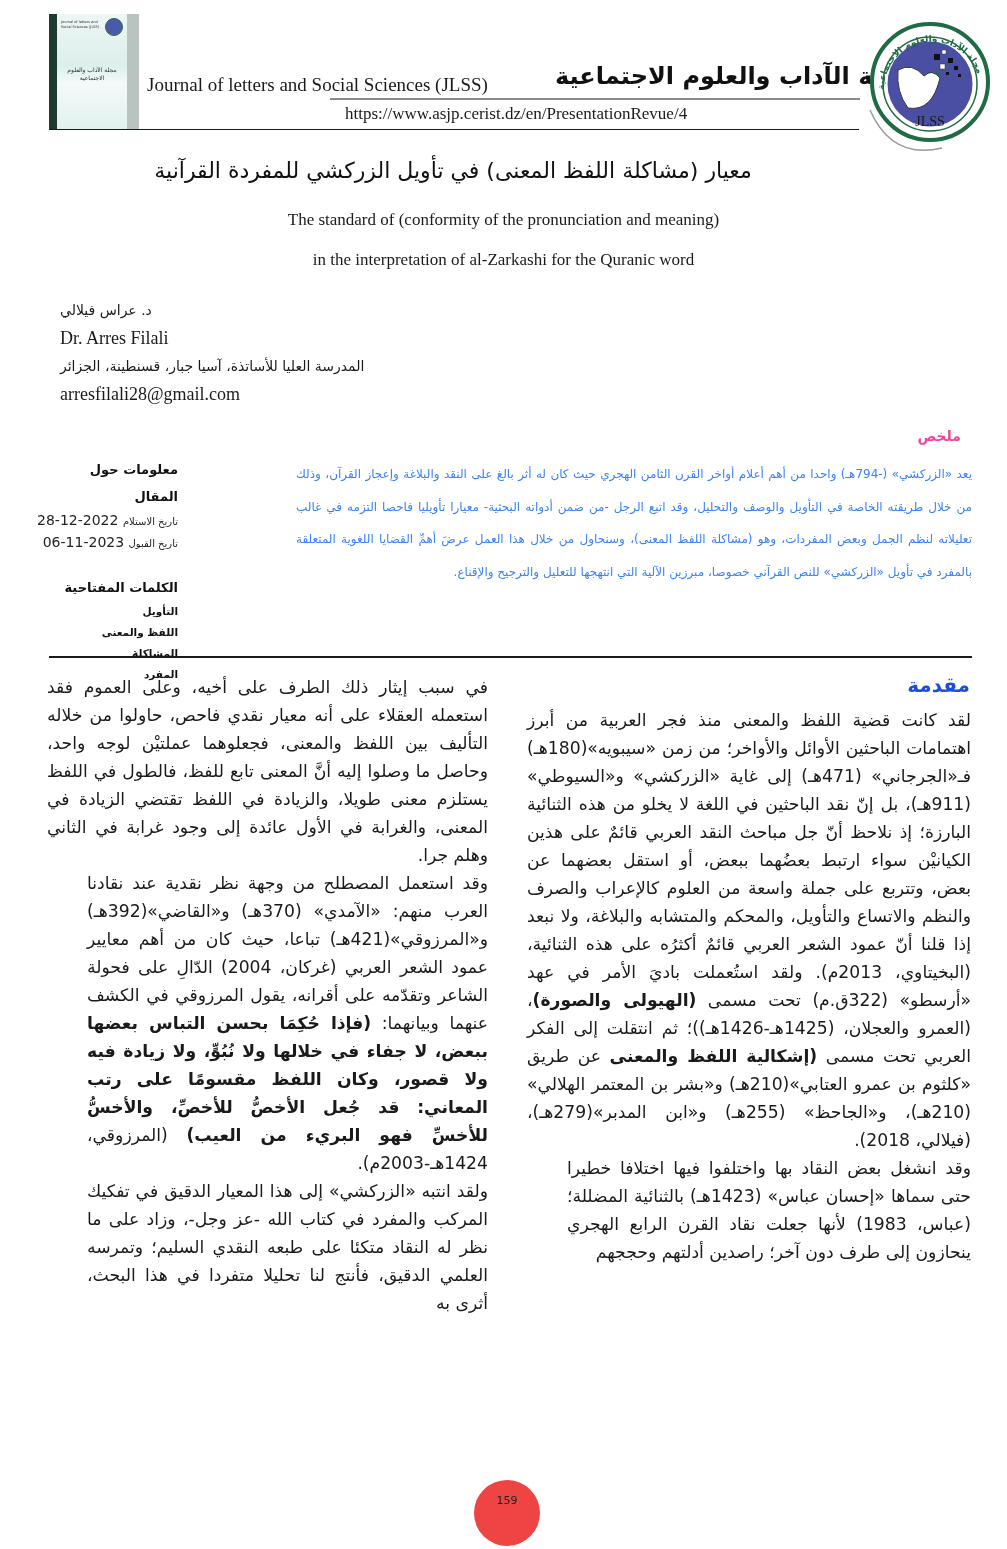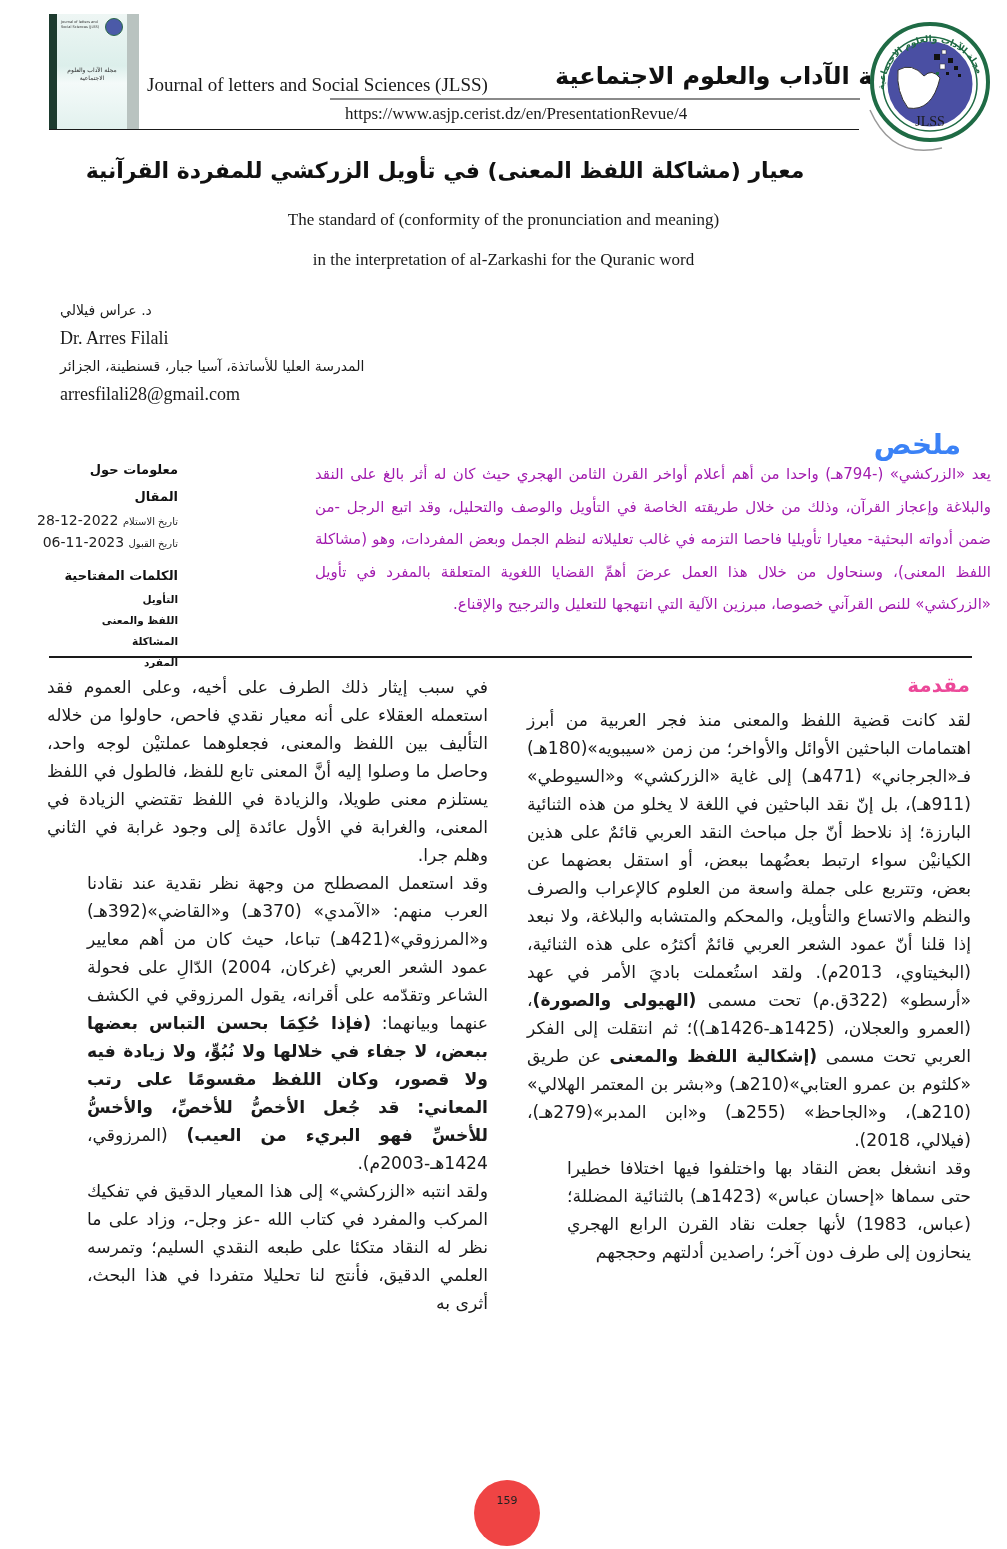--- a/index.html
+++ b/index.html
@@ -28,22 +28,22 @@
       left: 345px; top: 104px; font-family: "Liberation Serif", serif; font-size: 17px; color: #1a1a1a;
     }
     #header-rule-top { left: 330px; top: 98px; width: 530px; height: 2px; background: #8a8a8a; }
     #header-rule-bottom { left: 49px; top: 129px; width: 810px; height: 1px; background: #1a1a1a; }
     #logo {
       left: 862px; top: 20px; width: 132px; height: 132px;
     }
 
     
     #title-ar {
-      left: 4px; width: 882px; top: 158px; text-align: center; direction: rtl;
-      font-family: "DejaVu Sans", sans-serif; font-weight: 700; font-size: 22px; color: #111;
+      left: 12px; width: 882px; top: 158px; text-align: center; direction: rtl;
+      font-family: "DejaVu Sans", sans-serif; font-weight: 400; font-size: 22px; color: #111;
     }
     #title-en-1, #title-en-2 {
       left: 0; width: 1007px; text-align: center; font-family: "Liberation Serif", serif; font-size: 17px; color: #1a1a1a;
     }
     #title-en-1 { top: 210px; text-align: center; }
     #title-en-2 { top: 250px; }
 
     
     #author {
       left: 60px; top: 296px; width: 360px; font-size: 16px; line-height: 28px;
@@ -51,36 +51,36 @@
     #author .ar { direction: rtl; text-align: left; unicode-bidi: plaintext; font-family: "DejaVu Sans", sans-serif; font-size: 14px; }
     #author .en { font-family: "Liberation Serif", serif; font-size: 18px; }
     #info-wrap { left: 48px; top: 456px; width: 130px; direction: rtl; text-align: right; }
     .info-h { font-weight: 700; font-size: 13px; line-height: 27px; color: #111; }
     .info-date { font-size: 14px; line-height: 20px; color:#222; white-space: nowrap; }
     .info-date .lbl { font-size: 10px; }
     .kw { font-weight: 700; font-size: 10.5px; line-height: 21px; color: #111; }
 
     
     #abstract-title {
-      right: 46px; top: 428px; font-weight: 700; font-size: 28px; direction: rtl; color: #3b82f6;
+      right: 46px; top: 428px; font-weight: 700; font-size: 14px; direction: rtl; color: #ec4899;
     }
     #abstract {
       left: 296px; width: 676px; top: 458px; direction: rtl; text-align: justify; text-align-last: right;
-      font-size: 15px; line-height: 32.5px; color: #a21caf; margin-left: 19px;
+      font-size: 12px; line-height: 32.5px; color: #3b82f6;
     }
     #abstract-rule { left: 49px; top: 656px; width: 923px; height: 1.5px; background: #1a1a1a; }
 
     
     .col {
       direction: rtl; text-align: justify; font-size: 17.2px; line-height: 28px; color: #1a1a1a;
     }
     .col p { margin: 0; }
     .col b { font-weight: 700; }
     #intro-title {
-      right: 37px; top: 673px; font-weight: 700; font-size: 20px; direction: rtl; color: #ec4899;
+      right: 37px; top: 673px; font-weight: 700; font-size: 20px; direction: rtl; color: #1d4ed8;
     }
     #col-right { left: 527px; width: 444px; top: 706px; }
     #col-left { left: 47px; width: 441px; top: 673px; }
     #col-left p + p, #col-right p + p { margin-top: 0; margin-left: 40px; }
 
     
     #page-badge {
       left: 474px; top: 1480px; width: 66px; height: 66px; border-radius: 50%;
       background: #ef4444; text-align: center;
     }
@@ -137,21 +137,21 @@
 <div id="info-wrap" class="abs">
   <div class="info-h">معلومات حول المقال</div>
   <div class="info-date">
     <span class="lbl">تاريخ الاستلام</span>
     <span>2022-12-28</span>
   </div>
   <div class="info-date">
     <span class="lbl">تاريخ القبول</span>
     <span>2023-11-06</span>
   </div>
-  <div class="info-h" style="margin-top:8px">الكلمات المفتاحية</div>
+  <div class="info-h" style="margin-top:20px">الكلمات المفتاحية</div>
   <div class="kw">التأويل</div>
   <div class="kw">اللفظ والمعنى</div>
   <div class="kw">المشاكلة</div>
   <div class="kw">المفرد</div>
 </div>
 
 <div id="abstract-title" class="abs">ملخص</div>
 <div id="abstract" class="abs">يعد «الزركشي» (-794هـ) واحدا من أهم أعلام أواخر القرن الثامن الهجري حيث كان له أثر بالغ على النقد والبلاغة وإعجاز القرآن، وذلك من خلال طريقته الخاصة في التأويل والوصف والتحليل، وقد اتبع الرجل -من ضمن أدواته البحثية- معيارا تأويليا فاحصا التزمه في غالب تعليلاته لنظم الجمل وبعض المفردات، وهو (مشاكلة اللفظ المعنى)، وسنحاول من خلال هذا العمل عرضَ أهمِّ القضايا اللغوية المتعلقة بالمفرد في تأويل «الزركشي» للنص القرآني خصوصا، مبرزين الآلية التي انتهجها للتعليل والترجيح والإقناع.</div>
 <div id="abstract-rule" class="abs"></div>
 

